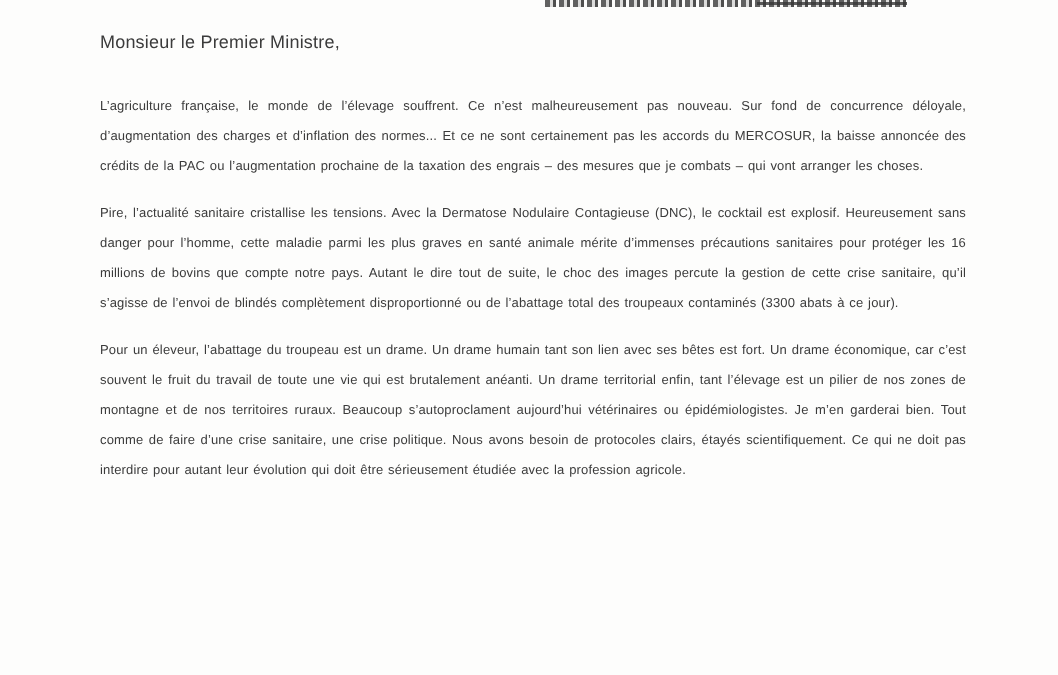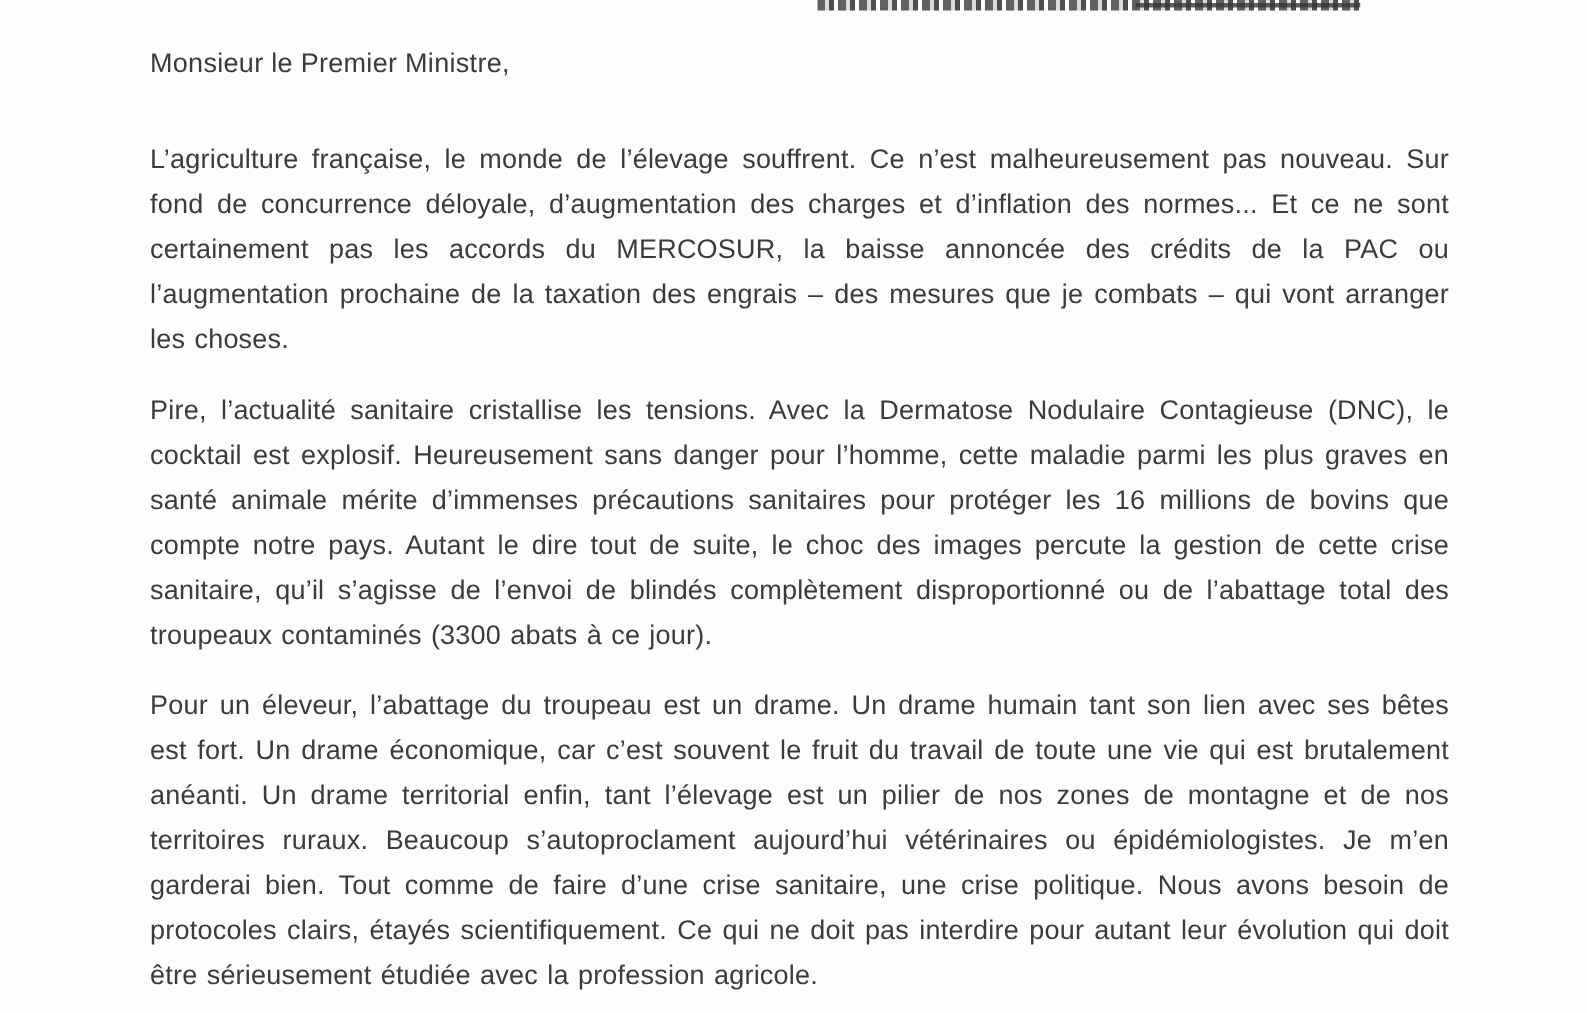--- a/index.html
+++ b/index.html
@@ -50,21 +50,21 @@
     width: 866px;
   }
   .salutation {
     margin: 30px 0 0 0;
     font-size: 18px;
     line-height: 24px;
     letter-spacing: 0.2px;
   }
   .para {
     margin: 17px 0 0 0;
-    font-size: 18px;
+    font-size: 13px;
     line-height: 30px;
     text-align: justify;
     text-align-last: left;
     letter-spacing: 0.15px;
     word-spacing: 1px;
   }
   .para.first {
     margin-top: 37px;
   }
   

